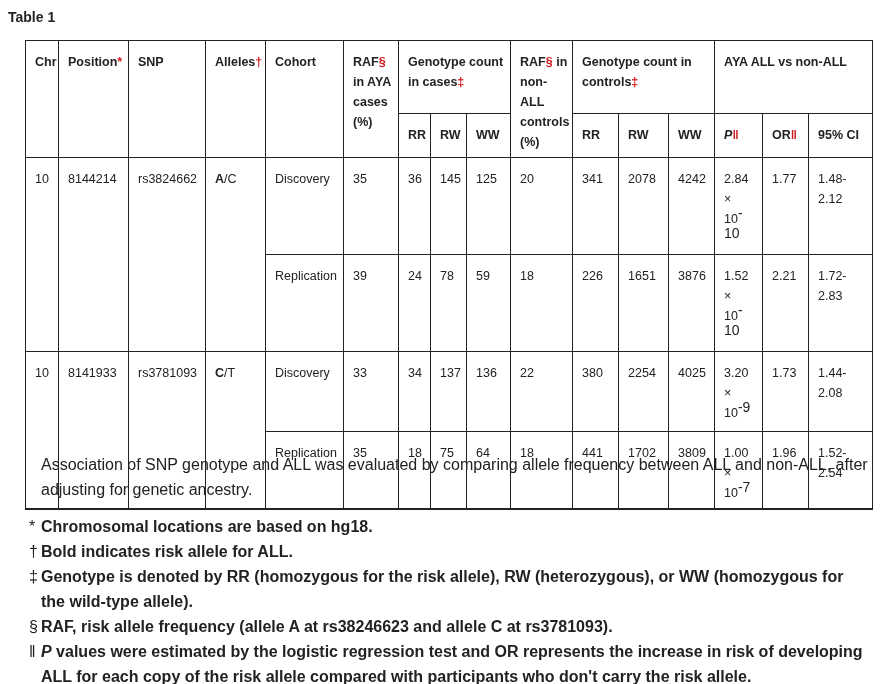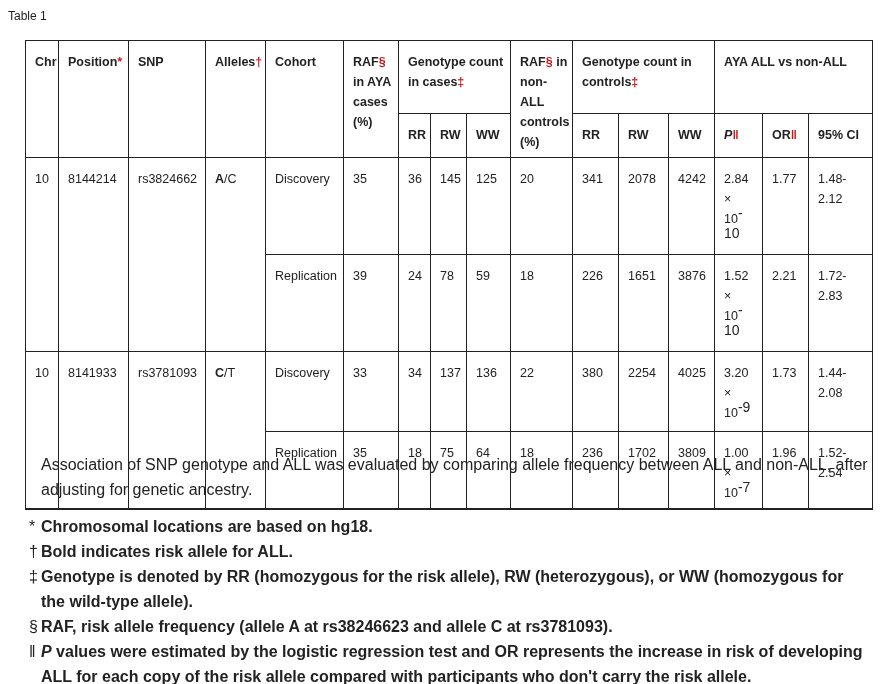--- a/index.html
+++ b/index.html
@@ -3,21 +3,21 @@
 <meta charset="utf-8">
 <style>
   * { box-sizing: border-box; }
   html,body { margin:0; padding:0; }
   body {
     width:888px; height:684px; background:#ffffff;
     font-family:"Liberation Sans","DejaVu Sans",sans-serif;
     color:#222; position:relative; overflow:hidden;
   }
   .title { position:absolute; left:8px; top:9px; display:flex; align-items:baseline; gap:10px; white-space:nowrap; }
-  .t-label { font-size:12px; font-weight:400; }
+  .t-label { font-size:14px; font-weight:700; }
   .t-caption { font-size:13.5px; font-weight:700; }
   .t-caption i { font-style:italic; }
 
   table.results {
     position:absolute; left:25px; top:40px; width:847px;
     border-collapse:collapse; table-layout:fixed;
     border:1px solid #222; border-bottom:2px solid #222;padding-left:8px;
   }
   th, td {
     border:1px solid #222; vertical-align:top; text-align:left;
@@ -147,21 +147,21 @@
         <td>1.73</td>
         <td>1.44-2.08</td>
       </tr>
       <tr class="r3">
         <td>Replication</td>
         <td>35</td>
         <td>18</td>
         <td>75</td>
         <td>64</td>
         <td>18</td>
-        <td>236</td>
+        <td>441</td>
         <td>1702</td>
         <td>3809</td>
         <td><span>1.00</span> <span>×</span><br><span>10</span><sup>-7</sup></td>
         <td>1.96</td>
         <td>1.52-2.54</td>
       </tr>
     </tbody>
   </table>
 
   <div class="footnotes">

